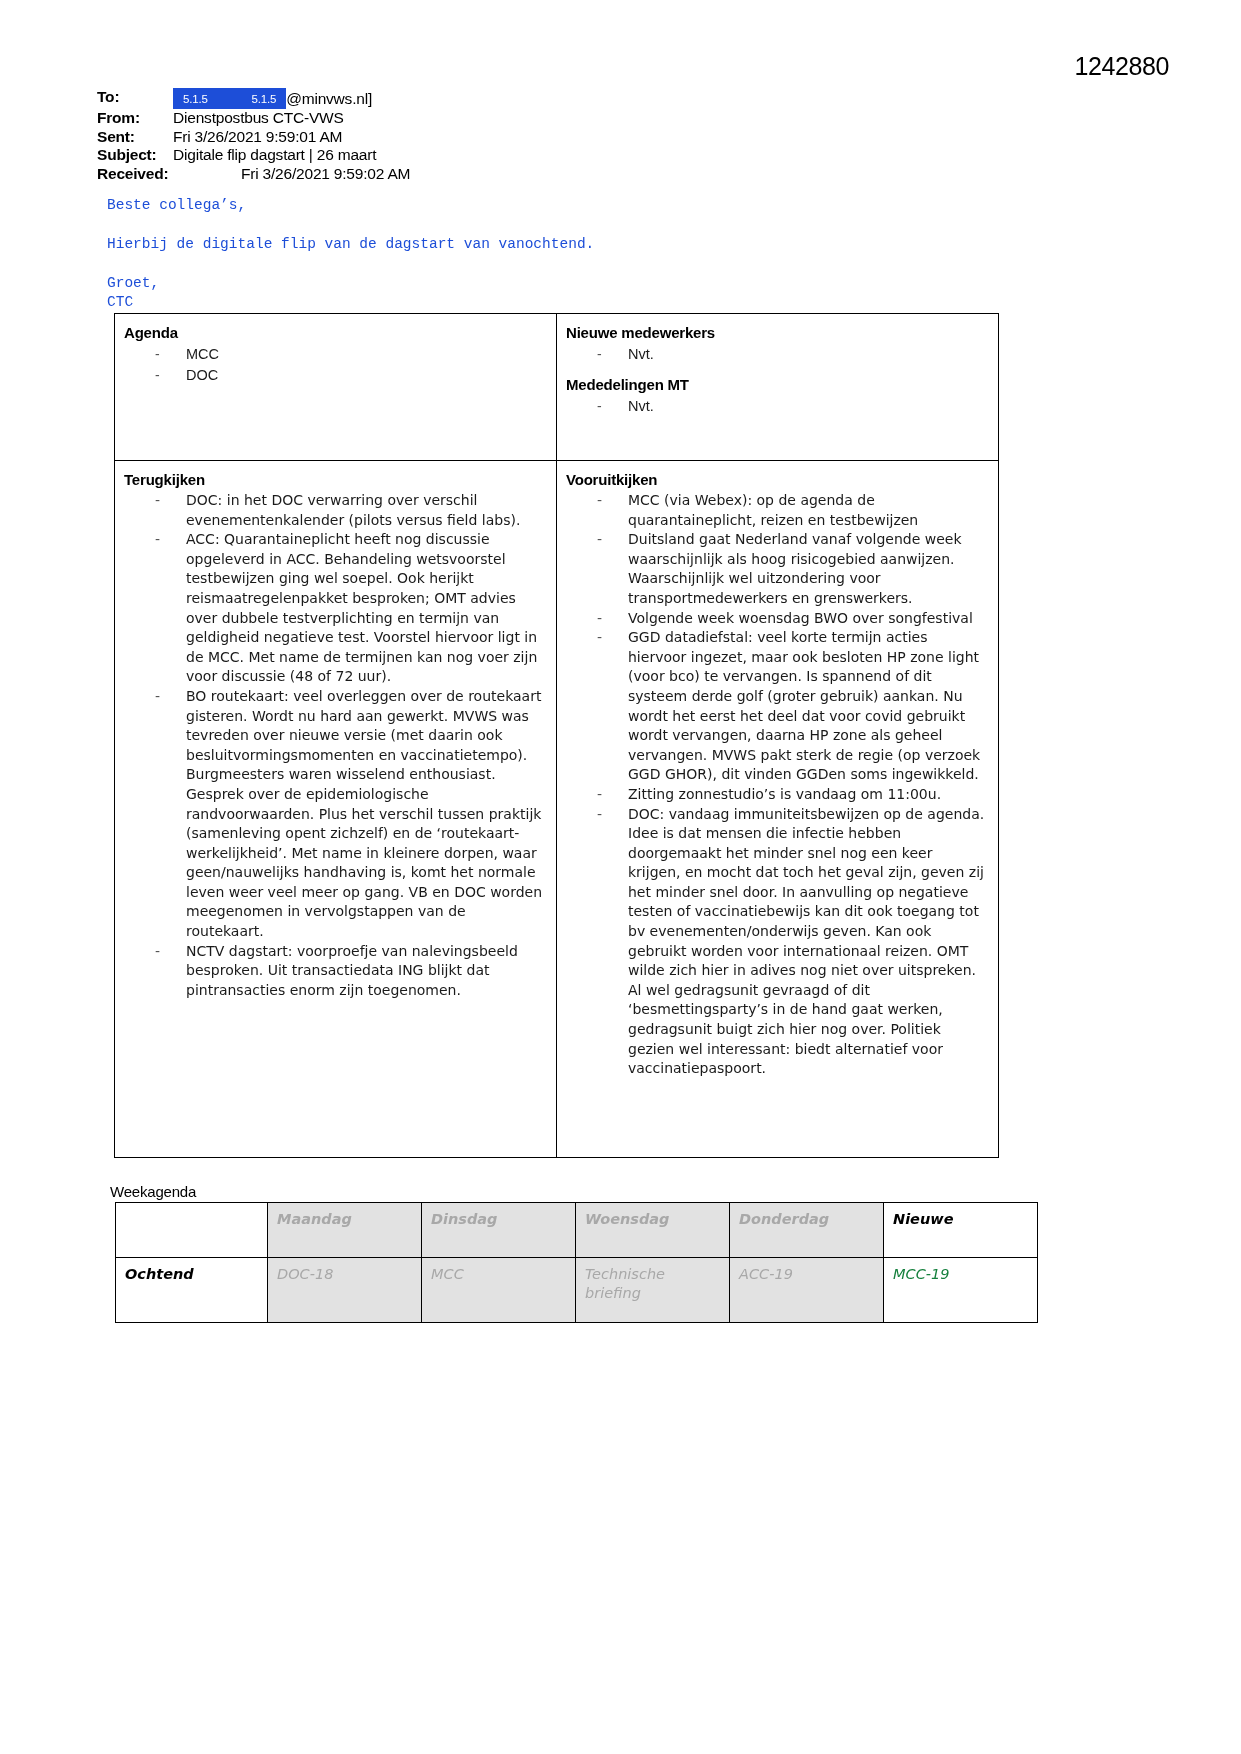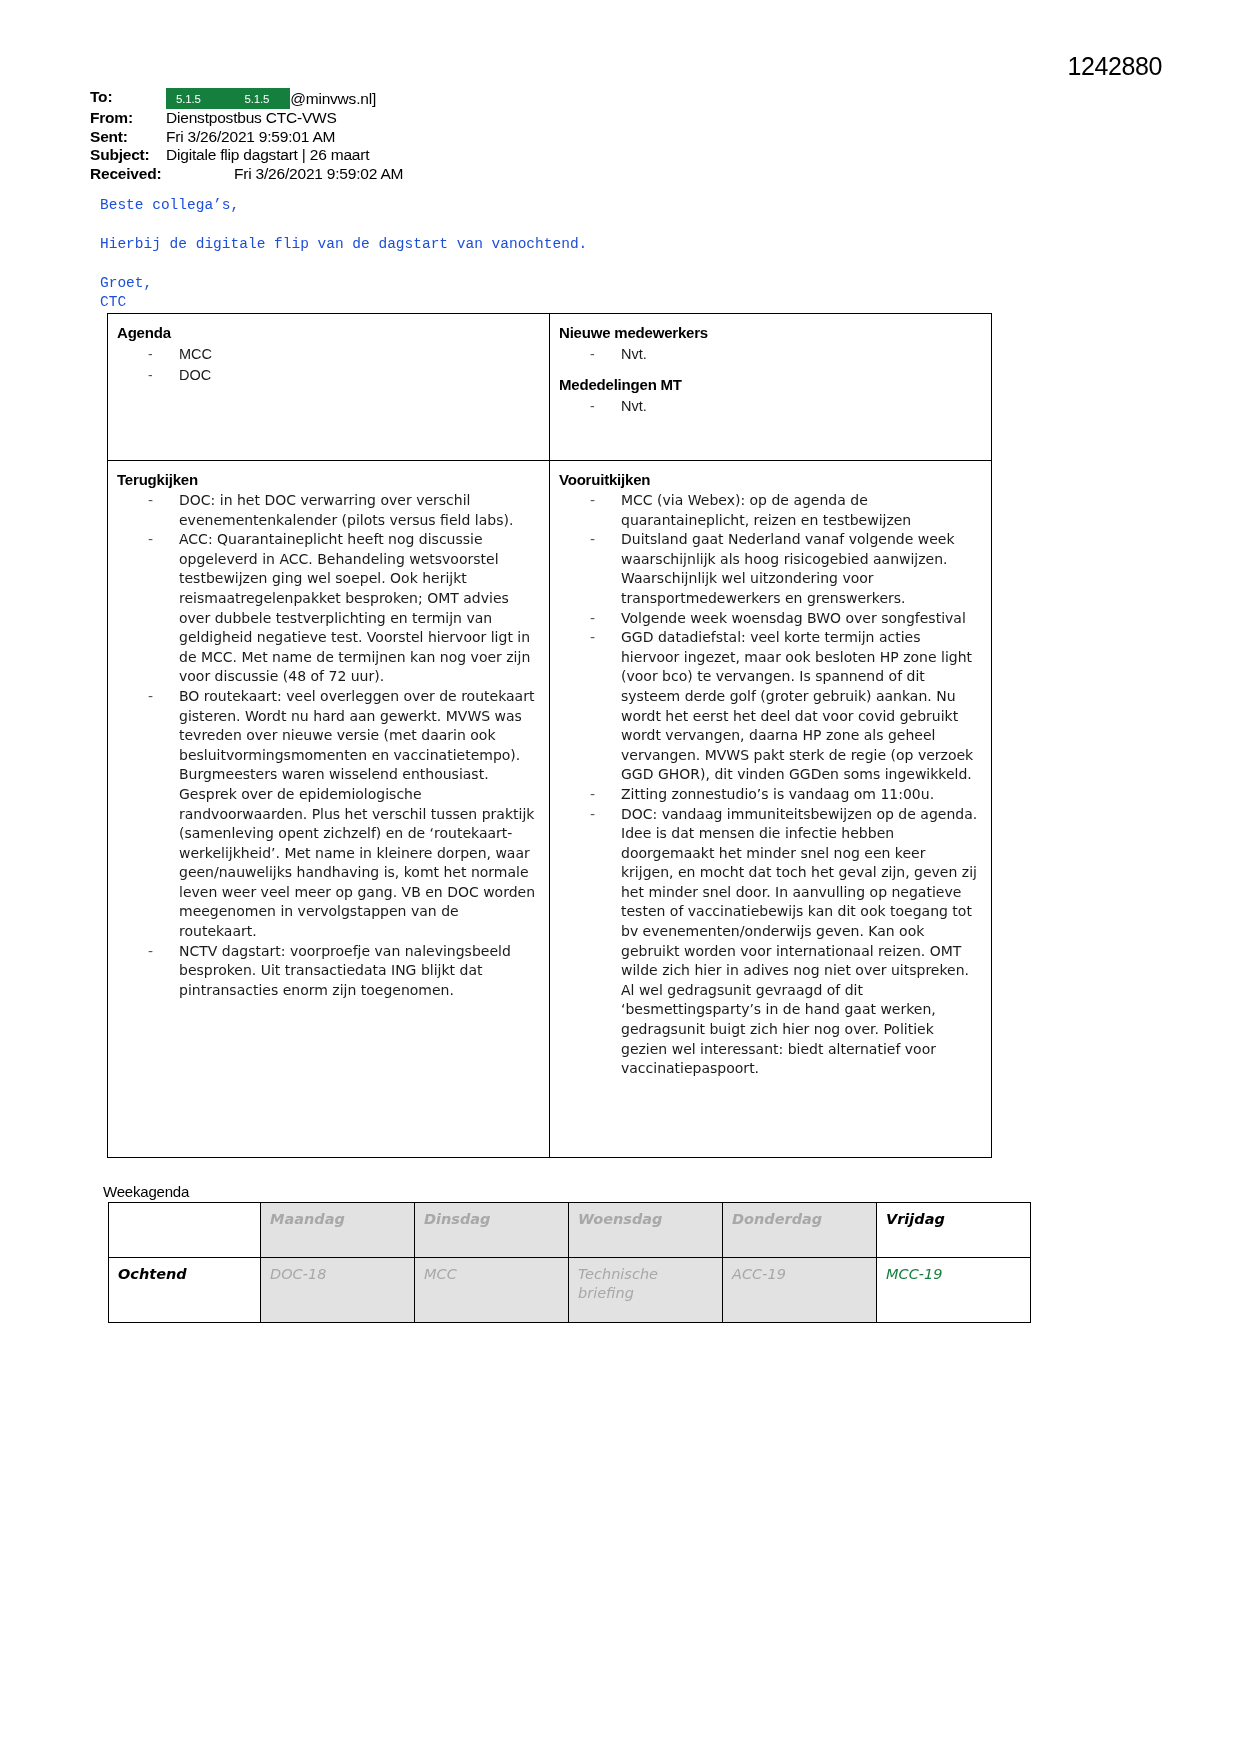--- a/index.html
+++ b/index.html
@@ -10,21 +10,21 @@
   body {
     width: 1241px;
     height: 1754px;
     position: relative;
     font-family: "DejaVu Sans", sans-serif;
     color: #000000;
     overflow: hidden;
   }
   .page {
     position: absolute;
-    left: 4px; top: 0;
+    left: 11px; top: 0;
     width: 1230px;
     height: 1754px;
   }
 
   
   .bates {
     position: absolute;
     right: 72px;
     top: 52px;
     font-family: "Liberation Sans", sans-serif;
@@ -54,22 +54,22 @@
     width: 76px;
     flex: 0 0 76px;
     letter-spacing: -0.2px;
   }
   .mh-val {
     letter-spacing: -0.2px;
   }
   .mh-val.indent { padding-left: 68px; }
   .redact-group {
     display: inline-block;
-    background: #15803d;
-    padding: 1px 11px 2px 0;
+    background: #1d4ed8;
+    padding: 1px 0 2px 0;
     vertical-align: 1px;
   }
   .redact-group .r {
     display: inline-block;
     color: #ffffff;
     font-size: 11.5px;
     line-height: 15px;
     padding: 0 10px;
   }
   .redact-group .gap { display: inline-block; width: 24px; }
@@ -299,21 +299,21 @@
 
   <div class="weekagenda-title">Weekagenda</div>
   <table class="week-table">
     <tbody>
         <tr class="head">
       <td class="wk-corner"></td>
       <td class="wk-day head-day">Maandag</td>
       <td class="wk-day head-day">Dinsdag</td>
       <td class="wk-day head-day">Woensdag</td>
       <td class="wk-day head-day">Donderdag</td>
-      <td class="wk-day head-day active">Vrijdag</td>
+      <td class="wk-day head-day active">Nieuwe</td>
     </tr>
     <tr class="body">
       <td class="wk-rowlabel">Ochtend</td>
       <td class="wk-cell">DOC-18</td>
       <td class="wk-cell">MCC</td>
       <td class="wk-cell">Technische briefing</td>
       <td class="wk-cell">ACC-19</td>
       <td class="wk-cell active">MCC-19</td>
     </tr>
   </tbody>

